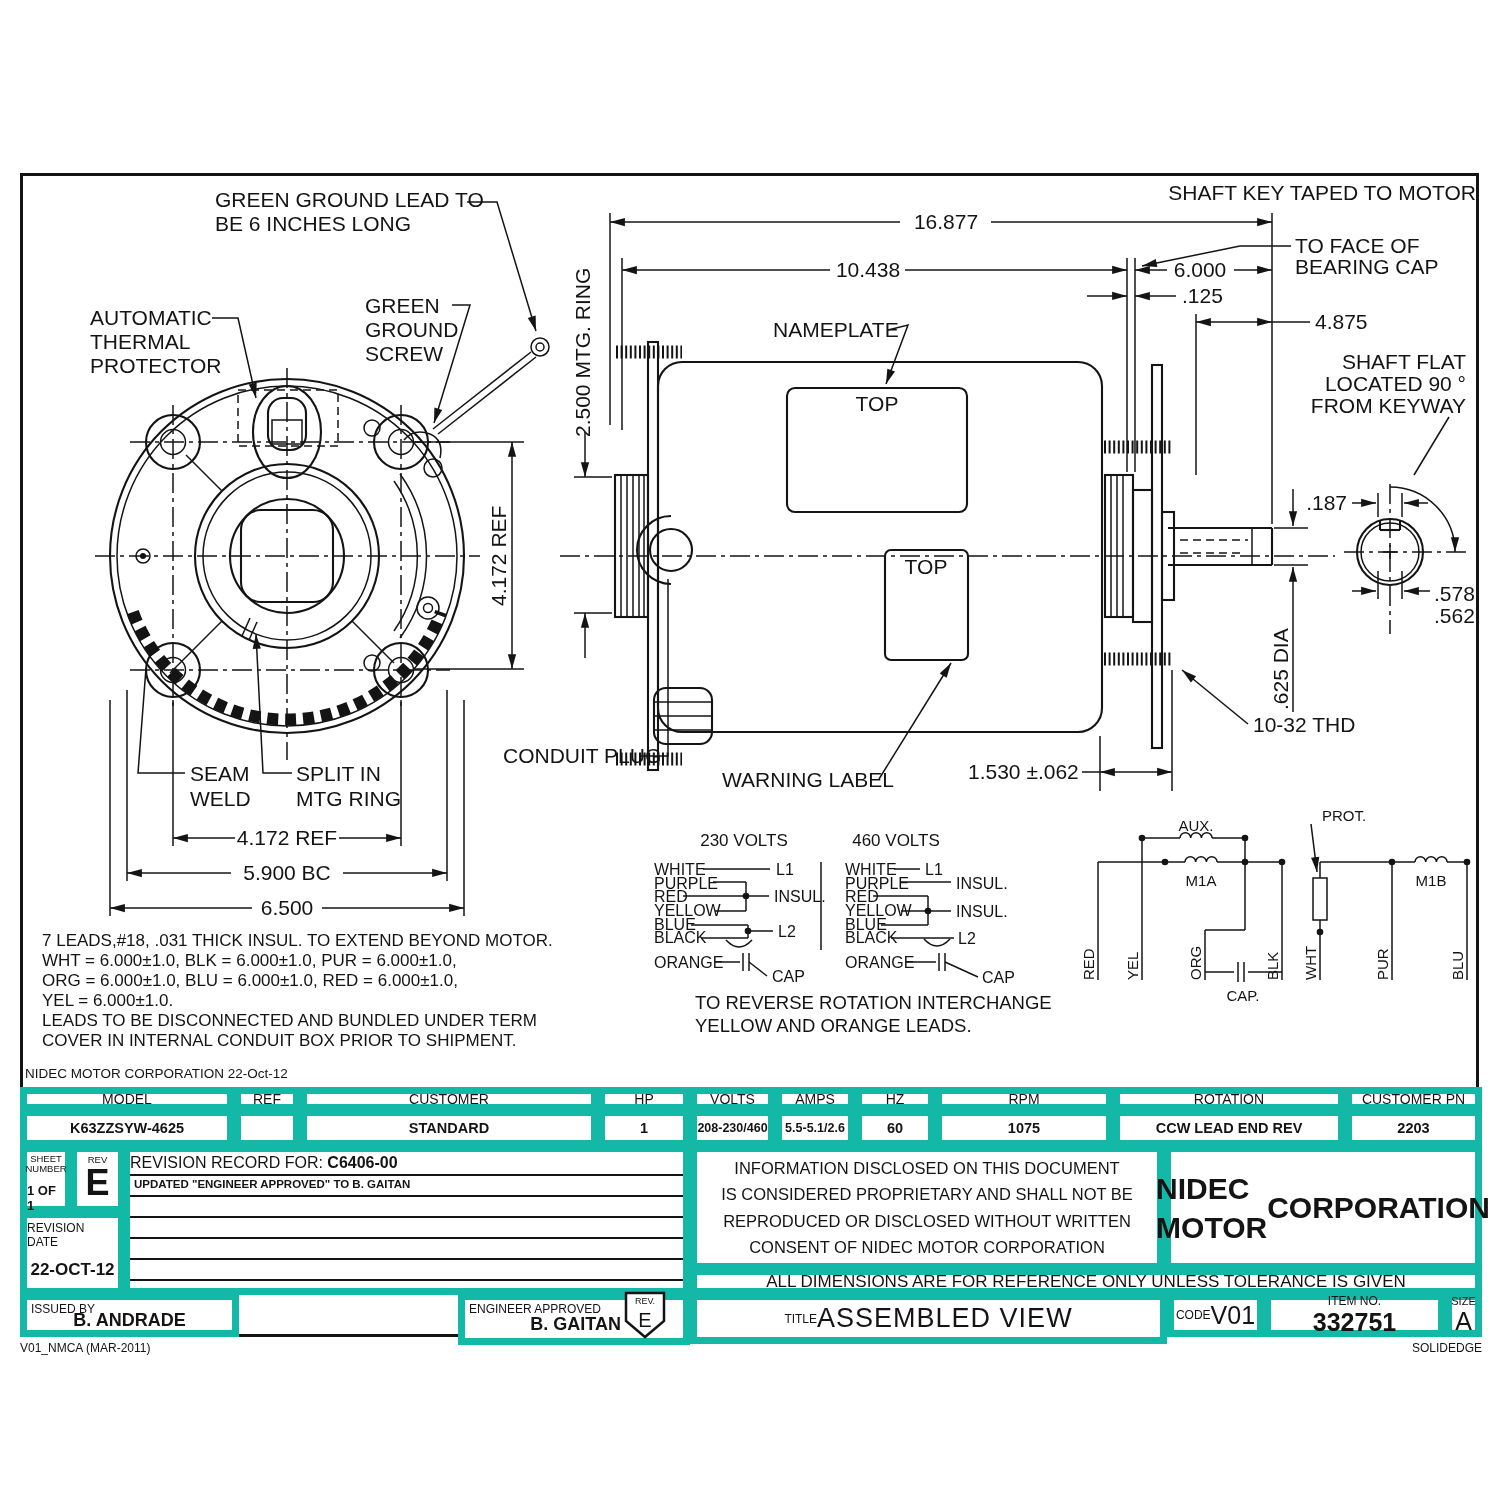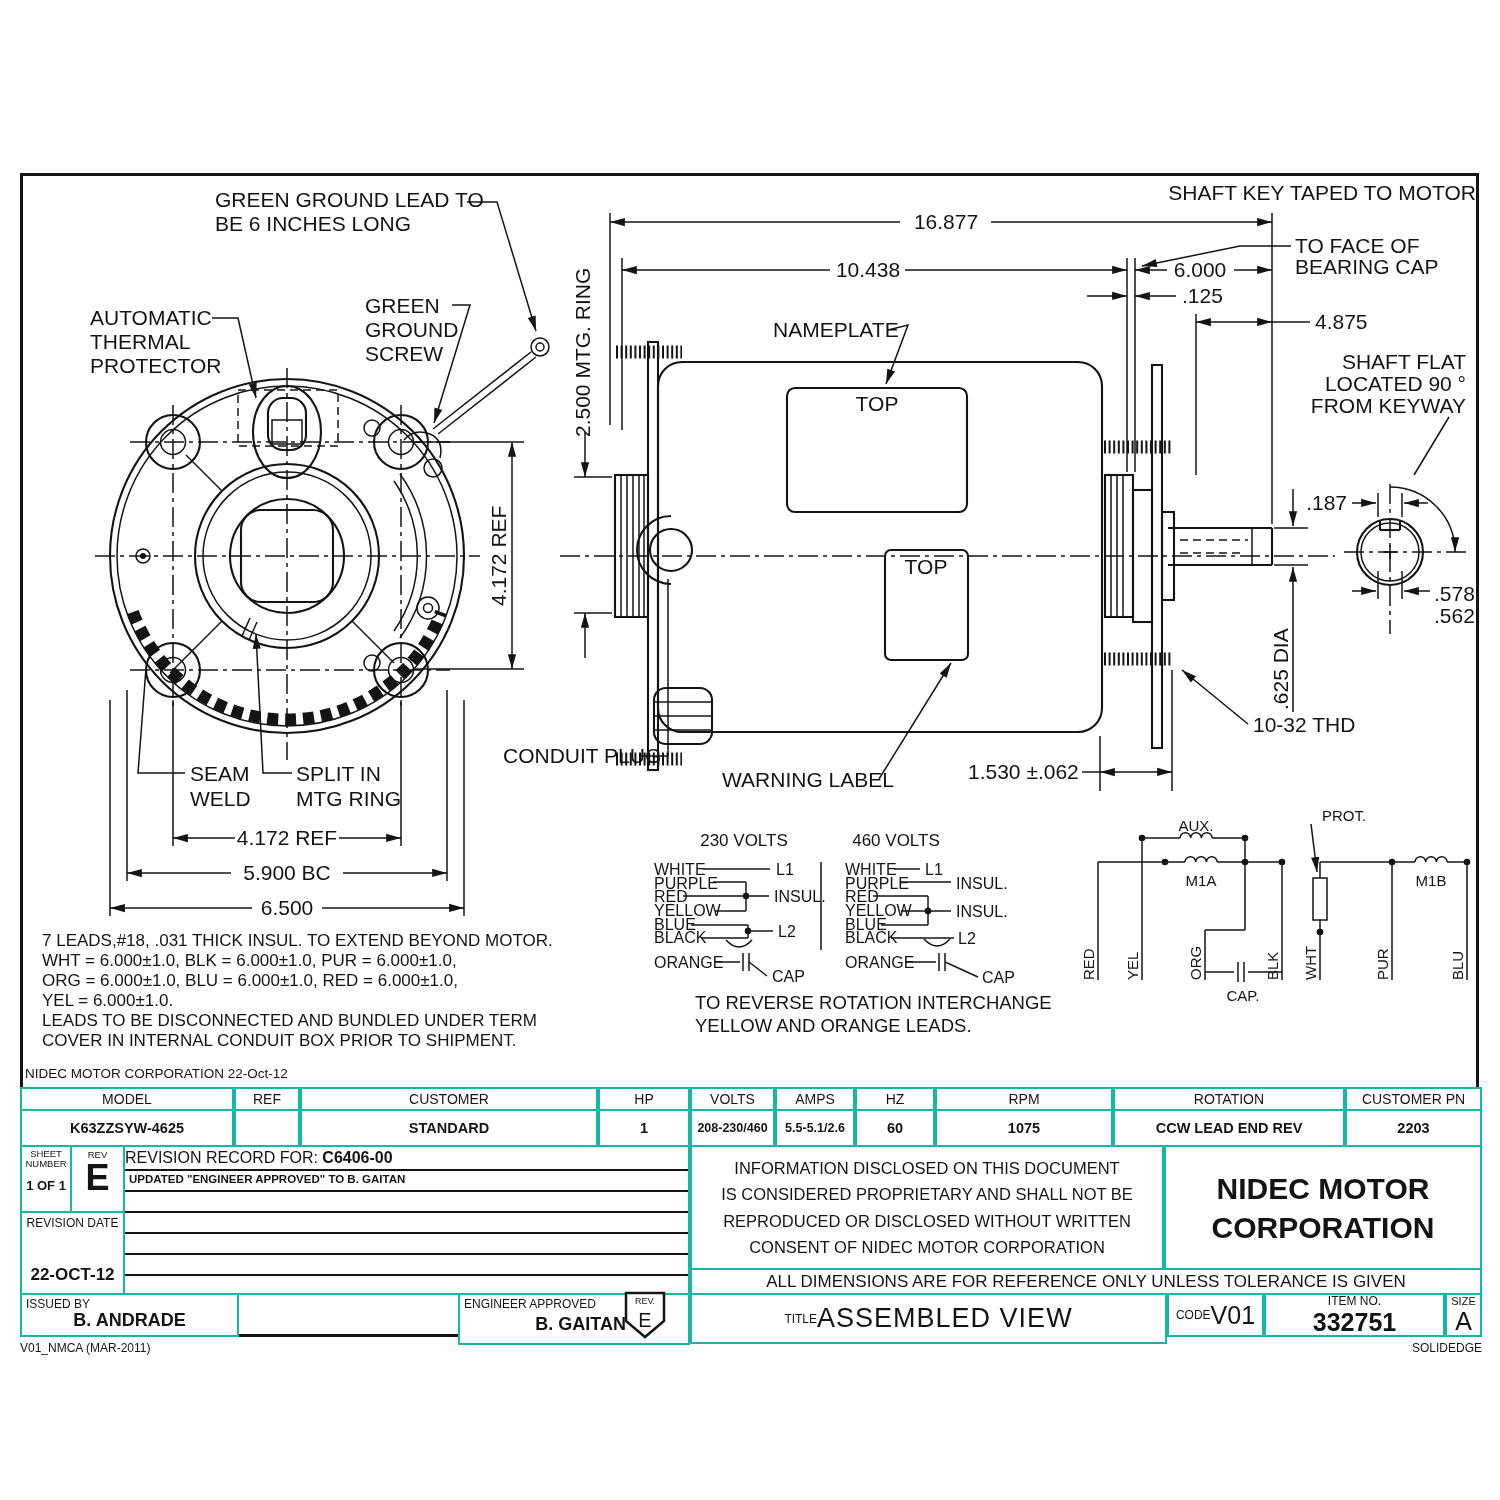--- a/index.html
+++ b/index.html
@@ -13,21 +13,21 @@
   .o1{stroke:#141414;stroke-width:1.5;fill:none;}
   .dd{stroke-dasharray:20 5 4 5;}
   .hd{stroke-dasharray:8 5;}
   .tt{stroke:#141414;stroke-width:12;fill:none;stroke-dasharray:11 7;}
   .st{stroke:#141414;stroke-width:13;fill:none;stroke-dasharray:2 2.6;}
   .dot{fill:#141414;stroke:none;}
   .tm{text-anchor:middle;} .te{text-anchor:end;}.f15{font-size:15px}.f16{font-size:16px}.f17{font-size:17px}
   .f18{font-size:18.5px}.f21{font-size:21px}
   
   #tb{left:20px;top:1087px;width:1462px;height:250px;}
-  .cell{position:absolute;border:2px solid #14b8a6;box-sizing:border-box;background:#fff;display:flex;align-items:center;justify-content:center;overflow:visible;}
+  .cell{position:absolute;border:7px solid #14b8a6;box-sizing:border-box;background:#fff;display:flex;align-items:center;justify-content:center;overflow:visible;}
   .hdr{font-size:14px;}
   .val{font-size:14.5px;font-weight:bold;}
   .lbl{font-size:12px;position:absolute;top:2px;left:4px;}
   .note{left:25px;top:1066px;font-size:13.5px;}
   .footL{left:20px;top:1341px;font-size:12px;}
   .footR{right:18px;top:1341px;font-size:12px;}
   .rrow{position:absolute;left:0;right:0;border-bottom:2px solid #141414;}
 </style>
 </head>
 <body>
@@ -464,21 +464,21 @@
     <text x="21" y="13" text-anchor="middle" style="font-size:9px">REV.</text>
     <text x="21" y="36" text-anchor="middle" style="font-size:20px">E</text>
   </svg>
 
   <div class="cell" style="left:670px;top:58px;width:474px;height:125px;flex-direction:column;font-size:16.5px;line-height:1.58">
     <div>INFORMATION DISCLOSED ON THIS DOCUMENT</div>
     <div>IS CONSIDERED PROPRIETARY AND SHALL NOT BE</div>
     <div>REPRODUCED OR DISCLOSED WITHOUT WRITTEN</div>
     <div>CONSENT OF NIDEC MOTOR CORPORATION</div>
   </div>
-  <div class="cell" style="left:1144px;top:58px;width:318px;height:125px;flex-direction:column;font-size:30px;font-weight:bold;line-height:1.3">
+  <div class="cell" style="left:1144px;top:58px;width:318px;height:125px;font-size:30px;font-weight:bold;line-height:1.3">
     <div>NIDEC MOTOR</div>
     <div>CORPORATION</div>
   </div>
 
   <div class="cell" style="left:670px;top:181px;width:792px;height:27px;font-size:17px">ALL DIMENSIONS ARE FOR REFERENCE ONLY UNLESS TOLERANCE IS GIVEN</div>
 
   <div class="cell" style="left:670px;top:206px;width:477px;height:51px;flex-direction:row">
     <div style="font-size:12px">TITLE</div>
     <div style="font-size:27px;letter-spacing:1px">ASSEMBLED VIEW</div>
   </div>

